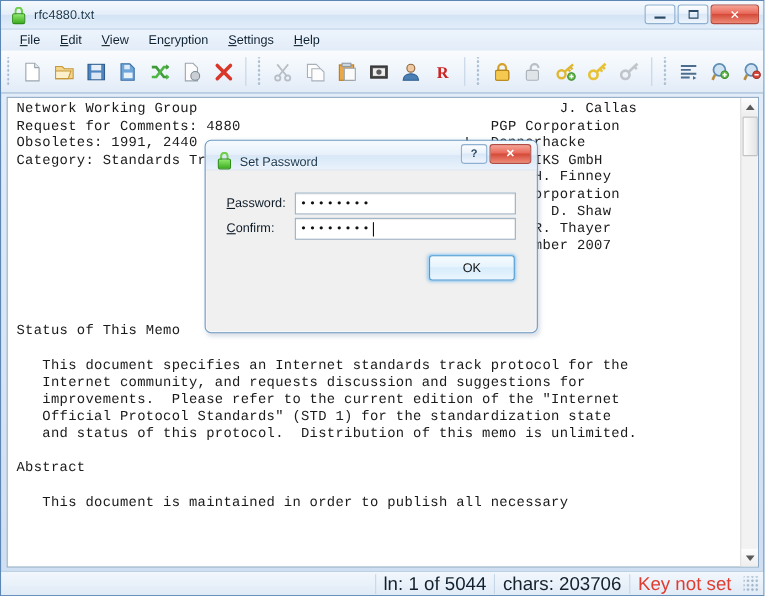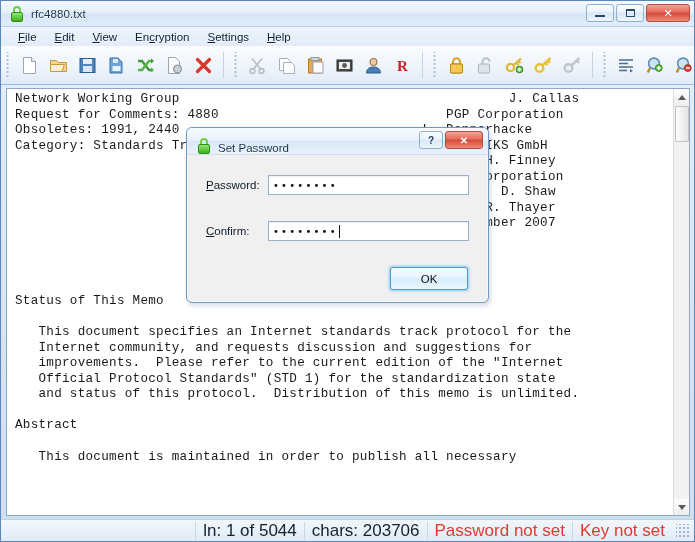--- a/index.html
+++ b/index.html
@@ -203,21 +203,21 @@
     background: linear-gradient(to bottom,#fcfdff 0%,#eaf2fb 45%,#d9e7f6 50%,#eef5fd 100%);
     display:flex;align-items:center;justify-content:center;
     font-size:10px; color:#24435e; cursor:default; font-weight:bold;
   }
   .dlg-btn.close {
     width: 38px;
     border:1px solid #b24b41; color:#fff;
     background: linear-gradient(to bottom,#f6a396 0%,#e8695a 45%,#d44a38 50%,#ef8a78 100%);
   }
   .dlg-body { position: relative; padding: 20px 19px 0 19px; }
-  .field-row { display:flex; align-items:center; margin-bottom: 26px; }
+  .field-row { display:flex; align-items:center; margin-bottom: 3px; }
   .field-label {
     width: 62px; font-size: 11.5px; color: #0e1b26; flex:0 0 auto;
   }
   .field-label u { text-decoration: underline; }
   .field-input {
     flex: 1 1 auto; height: 20px;
     border: 1px solid #9bb0c2; background: #fff;
     display: flex; align-items: center; padding: 0 4px;
     font-size: 11px; color: #111; position: relative;
     box-shadow: 0 1px 1px rgba(0,0,0,.07) inset;
@@ -465,21 +465,20 @@
       <div class="vs-thumb"></div>
       <div class="vs-arrow bottom">
           <span class="tri-dn"></span>
         </div>
     </div>
   </div>
 
   <div class="statusbar">
     <div class="sb-cell">ln: 1 of 5044</div>
     <div class="sb-cell">chars: 203706</div>
-    <div class="sb-cell warn">Password not set</div>
     <div class="sb-cell warn">Key not set</div>
     <div class="sb-grip"></div>
   </div>
 
   <div class="dlg-shadow"></div>
   <div class="dialog">
     <div class="dlg-title">
       <div class="dlg-icon">
         <div class="shackle"></div>
           <div class="body"></div>

